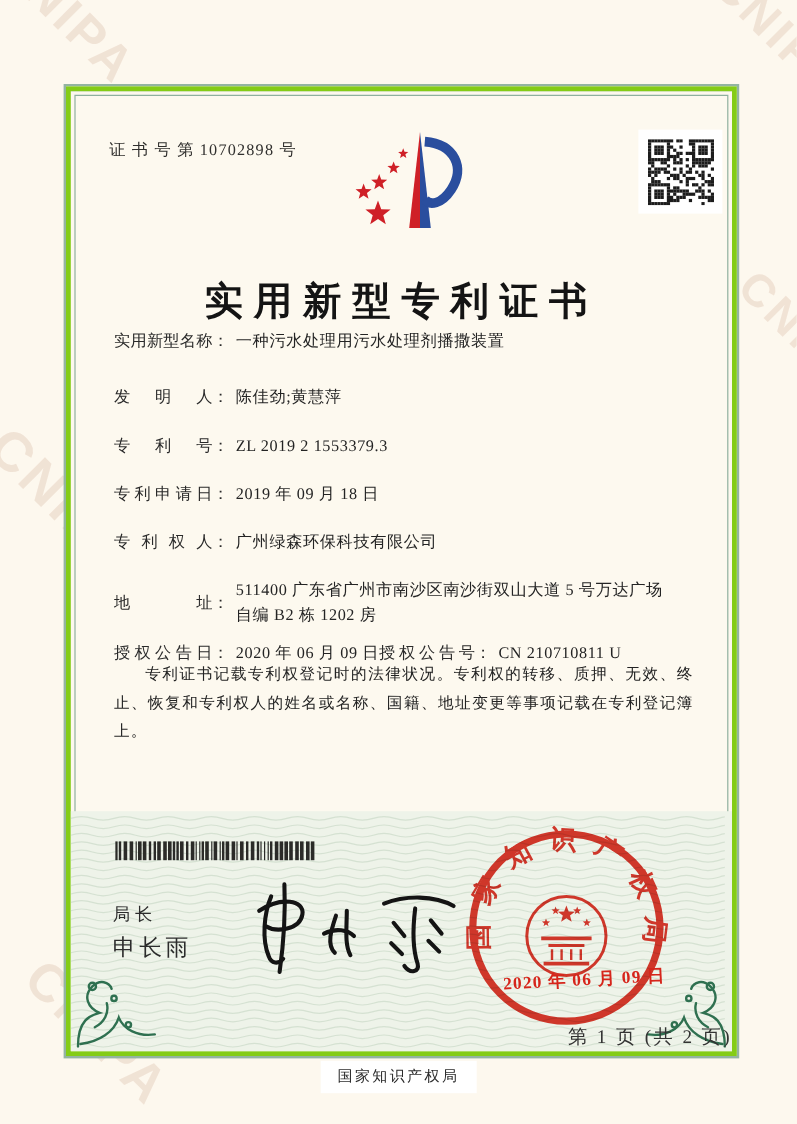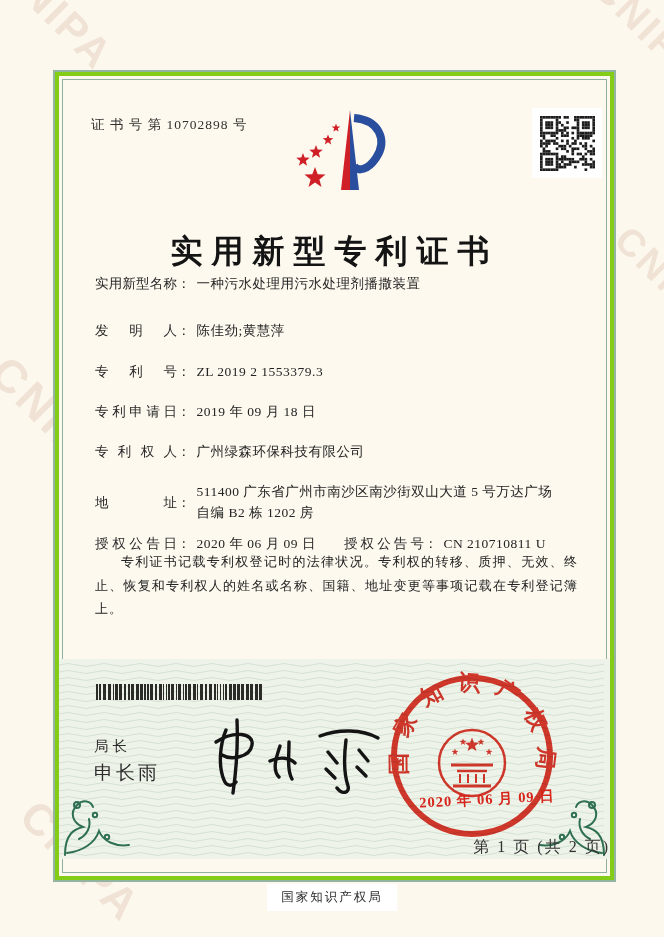--- a/index.html
+++ b/index.html
@@ -23,28 +23,28 @@
   .title{position:absolute;left:0;right:0;top:118px;text-align:center;font-size:32px;
          font-weight:bold;letter-spacing:9px;color:#141414;margin-top:36px;}
   
   .fields{position:absolute;left:36px;right:30px;top:197px;font-size:13.5px;}
   .frow{display:flex;align-items:center;line-height:21px;margin-bottom:19px;}
   .flabel{width:82px;text-align:justify;text-align-last:justify;flex:none;color:#2a2a2a;}
   .fcolon{flex:none;margin-right:6px;color:#2a2a2a;}
   .fvalue{white-space:pre-line;letter-spacing:.5px;color:#242424;}
   .frow.r0{margin-bottom:26px}.frow.r1{margin-bottom:20px}.frow.r5{margin-bottom:10px}
   .grantpair{display:flex;align-items:flex-start;line-height:21px;}
-  .grantpair .second{margin-left:28px;display:flex;font-family:Liberation Serif, serif;}
+  .grantpair .second{display:flex;font-family:Liberation Serif, serif;}
   .grantpair .second .flabel{width:80px;}
   
   .paras{position:absolute;left:36px;right:32px;top:474px;font-size:13px;line-height:23.5px;
          letter-spacing:1px;color:#232323;text-align:justify;}
   .paras p{margin:0;text-indent:2em;}
   
-  .band{position:absolute;left:0;right:0;bottom:17px;height:200px;background:#eef3e9;}
+  .band{position:absolute;left:0;right:0;bottom:0;height:200px;background:#eef3e9;}
   .band svg.waves{position:absolute;inset:0;}
   .barcode{position:absolute;left:37px;top:25px;}
   .chief{position:absolute;left:35px;top:73px;font-size:14.5px;letter-spacing:4px;color:#2c2c2c;line-height:28px;}
   .chiefname{position:absolute;left:35px;top:101px;font-size:19px;letter-spacing:3px;color:#2c2c2c;}
   .sig{position:absolute;left:137px;top:55px;}
   .seal{position:absolute;left:328px;top:12px;mix-blend-mode:multiply;opacity:.93;}
   .sealdate{position:absolute;left:344px;top:131px;width:168px;text-align:center;color:#d6251b;
             font-size:14.5px;letter-spacing:1px;font-weight:bold;transform:rotate(-3deg);}
   .pageinfo{position:absolute;left:0;right:0;top:178px;text-align:right;font-size:16px;
             letter-spacing:2px;color:#333;font-family:Liberation Serif, serif;}

